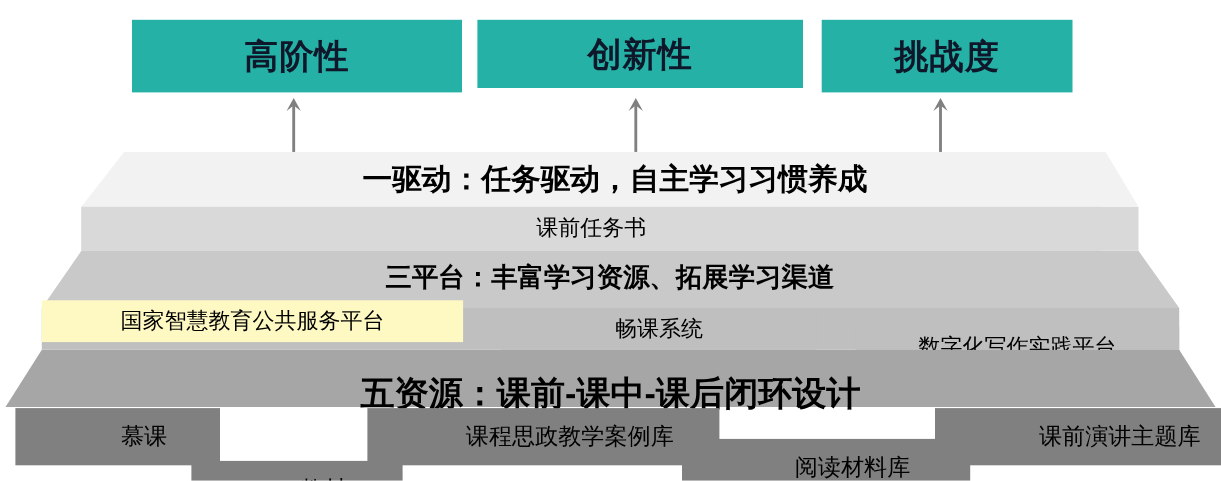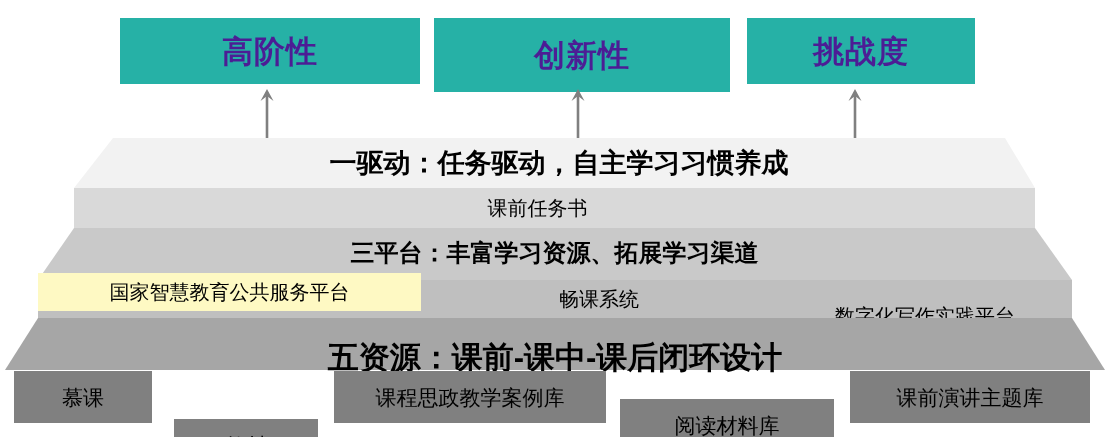--- a/index.html
+++ b/index.html
@@ -17,21 +17,21 @@
     background: #ffffff;
     overflow: hidden;
   }
 
   
   .outcome-box {
     position: absolute;
     display: flex;
     align-items: center;
     justify-content: center;
-    color: #4c1d95;
+    color: #0f172a;
     font-weight: bold;
     font-size: 31px;
     letter-spacing: 1px;
     line-height: 1;
   }
 
   
   .arrow {
     position: absolute;
   }
@@ -73,30 +73,31 @@
     display: flex;
     align-items: center;
     justify-content: center;
     color: #000000;
     font-size: 20px;
     line-height: 1;
     text-align: center;
   }
   .subbox.bottom {
     font-size: 21px;
+    padding-left: 48px;
   }
 </style>
 </head>
 <body>
 
 <div id="stage">
 
   <div id="outcomes-layer">
       <div class="outcome-box" style="left: 120px; top: 18px; width: 300px; height: 66px; background: rgb(38, 177, 166);">高阶性</div>
-      <div class="outcome-box" style="left: 434px; top: 18px; width: 296px; height: 74px; background: rgb(38, 177, 166);">创新性</div>
+      <div class="outcome-box" style="left: 434px; top: 18px; width: 296px; height: 62px; background: rgb(38, 177, 166);">创新性</div>
       <div class="outcome-box" style="left: 747px; top: 18px; width: 228px; height: 66px; background: rgb(38, 177, 166);">挑战度</div>
     </div>
   <div id="arrows-layer">
       <div class="arrow" style="left: 257px; top: 88px; width: 20px; height: 52px;"><svg width="20" height="52" viewBox="0 0 20 52">
           <line x1="10" y1="52" x2="10" y2="4" stroke="#808080" stroke-width="2.6"></line>
           <path d="M 10 1 L 3.5 13 L 10 8 L 16.5 13 Z" fill="#808080"></path>
         </svg></div>
       <div class="arrow" style="left: 568px; top: 88px; width: 20px; height: 52px;"><svg width="20" height="52" viewBox="0 0 20 52">
           <line x1="10" y1="52" x2="10" y2="4" stroke="#808080" stroke-width="2.6"></line>
           <path d="M 10 1 L 3.5 13 L 10 8 L 16.5 13 Z" fill="#808080"></path>

